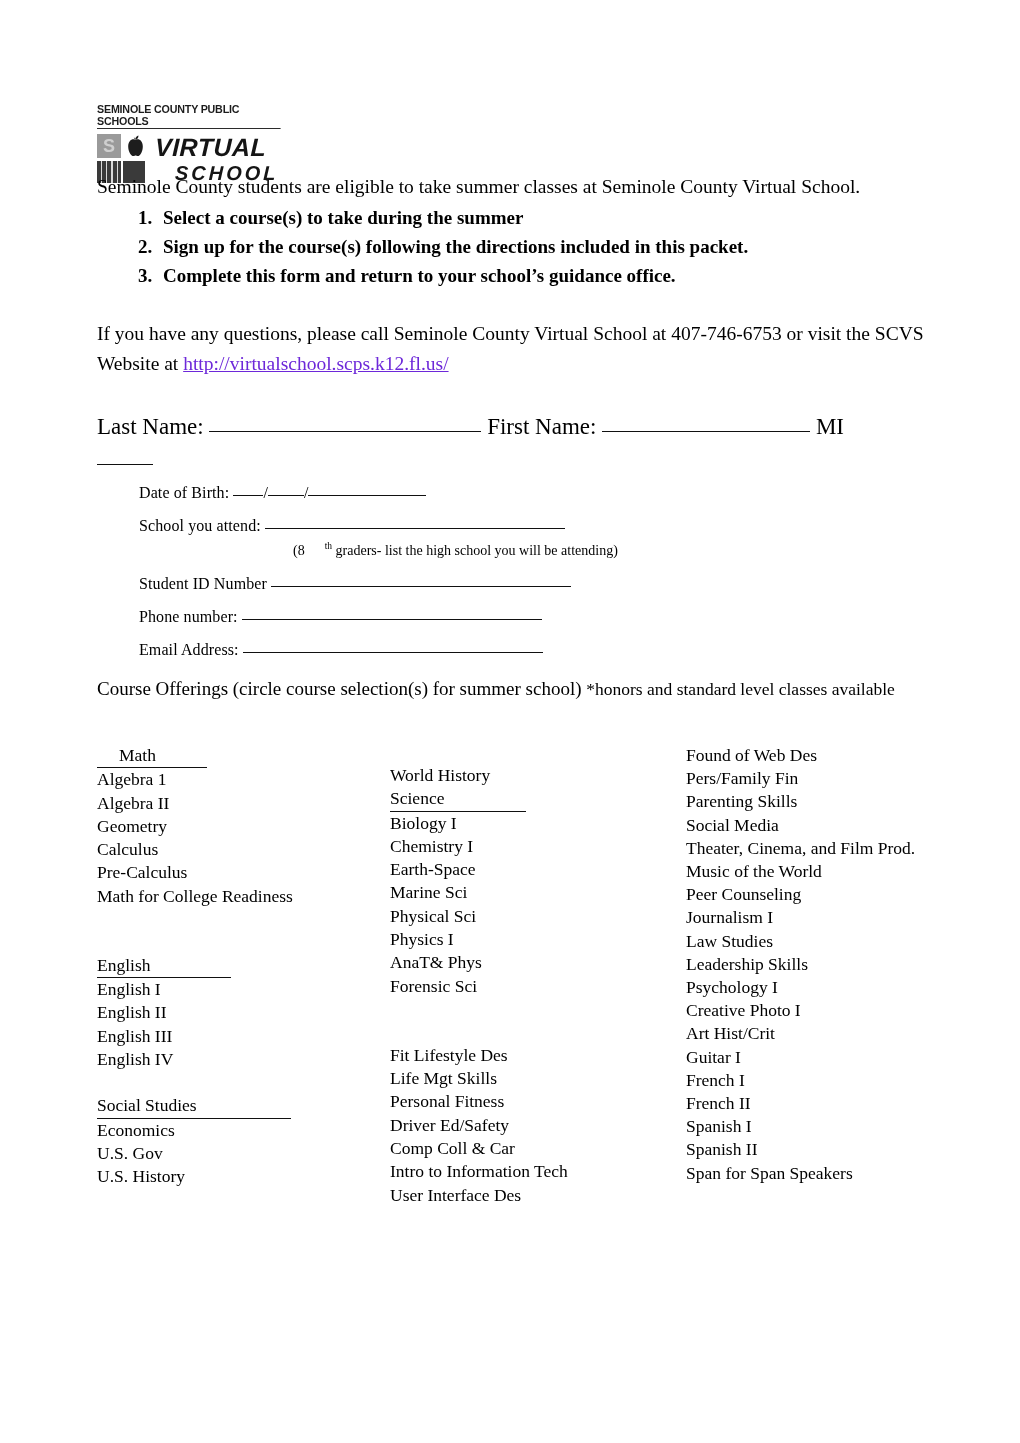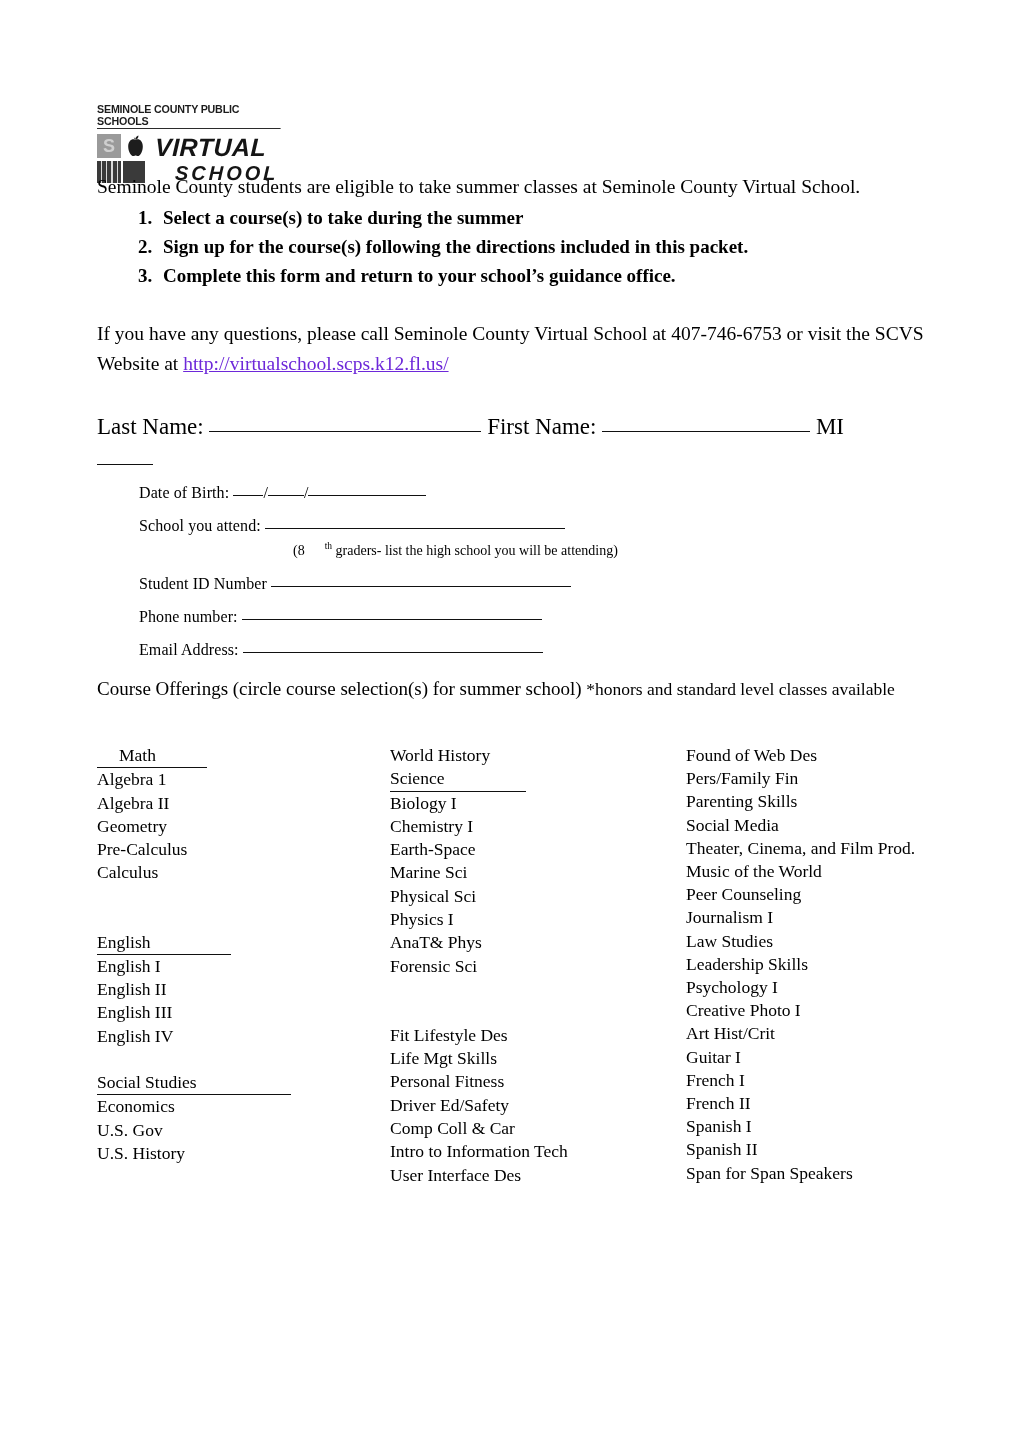--- a/index.html
+++ b/index.html
@@ -212,21 +212,21 @@
     top: 744px;
     width: 1020px;
     height: 460px;
   }
   .col {
     position: absolute;
     top: 0;
     font-size: 17.5px;
   }
   .col-1 { left: 97px;  width: 290px; }
-  .col-2 { left: 390px; width: 290px; }
+  .col-2 { left: 390px; width: 290px; margin-top: 20px; }
   .col-3 { left: 686px; width: 320px; }
 
   .course-item {
     line-height: 23.2px;
     white-space: nowrap;
   }
   .col-1 .course-item, .col-2 .course-item {
     line-height: 23.3px;
   }
   .sec-head {
@@ -329,22 +329,23 @@
   <div class="note-8th"><span>(8</span><sup>th</sup><span> graders- list the high school you will be attending)</span></div>
 
   <div class="offer-head"><span>Course Offerings (circle course selection(s) for summer school) </span><span class="small">*honors and standard level classes available</span></div>
 
   <div class="cols">
     <div class="col col-1" id="col-1">
         <div class="sec-head sec-math"><span class="sec-head-inner">Math</span></div>
         <div class="course-item">Algebra 1</div>
         <div class="course-item">Algebra II</div>
         <div class="course-item">Geometry</div>
+        <div class="course-item">Calculus</div>
         <div class="course-item">Pre-Calculus</div>
-        <div class="course-item">Calculus</div>
+        <div class="course-item">Math for College Readiness</div>
         <div class="gap-m"></div>
         <div class="sec-head sec-english"><span class="sec-head-inner">English</span></div>
         <div class="course-item">English I</div>
         <div class="course-item">English II</div>
         <div class="course-item">English III</div>
         <div class="course-item">English IV</div>
         <div class="gap-s"></div>
         <div class="sec-head sec-social"><span class="sec-head-inner">Social Studies</span></div>
         <div class="course-item">Economics</div>
         <div class="course-item">U.S. Gov</div>

